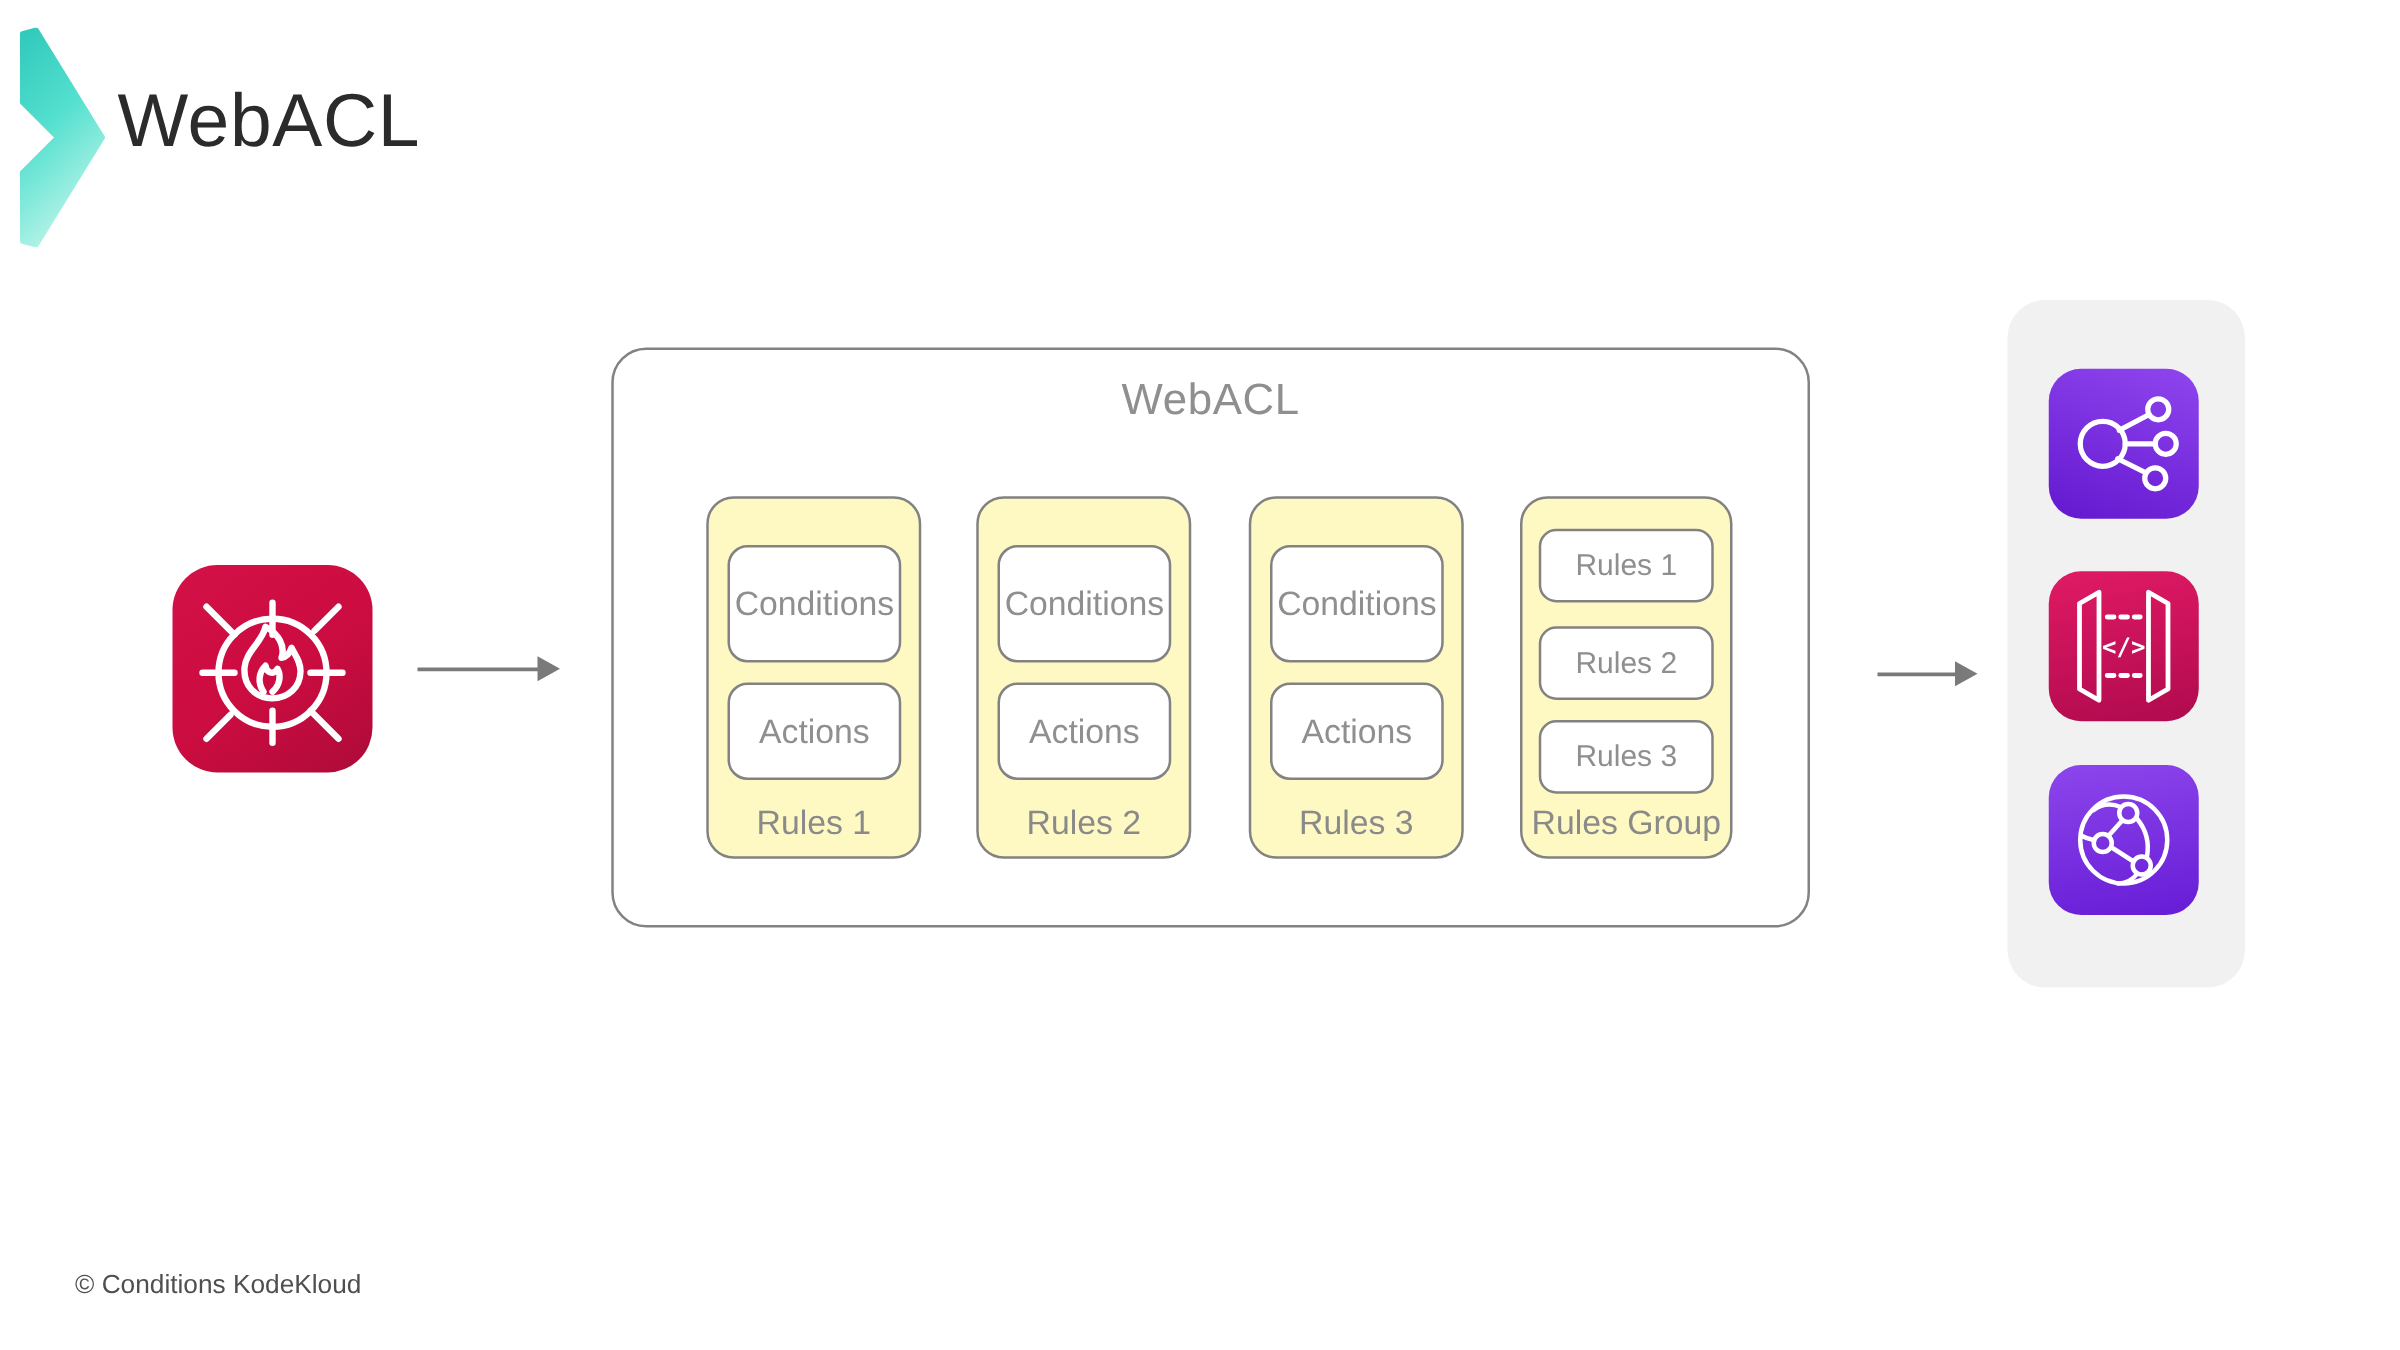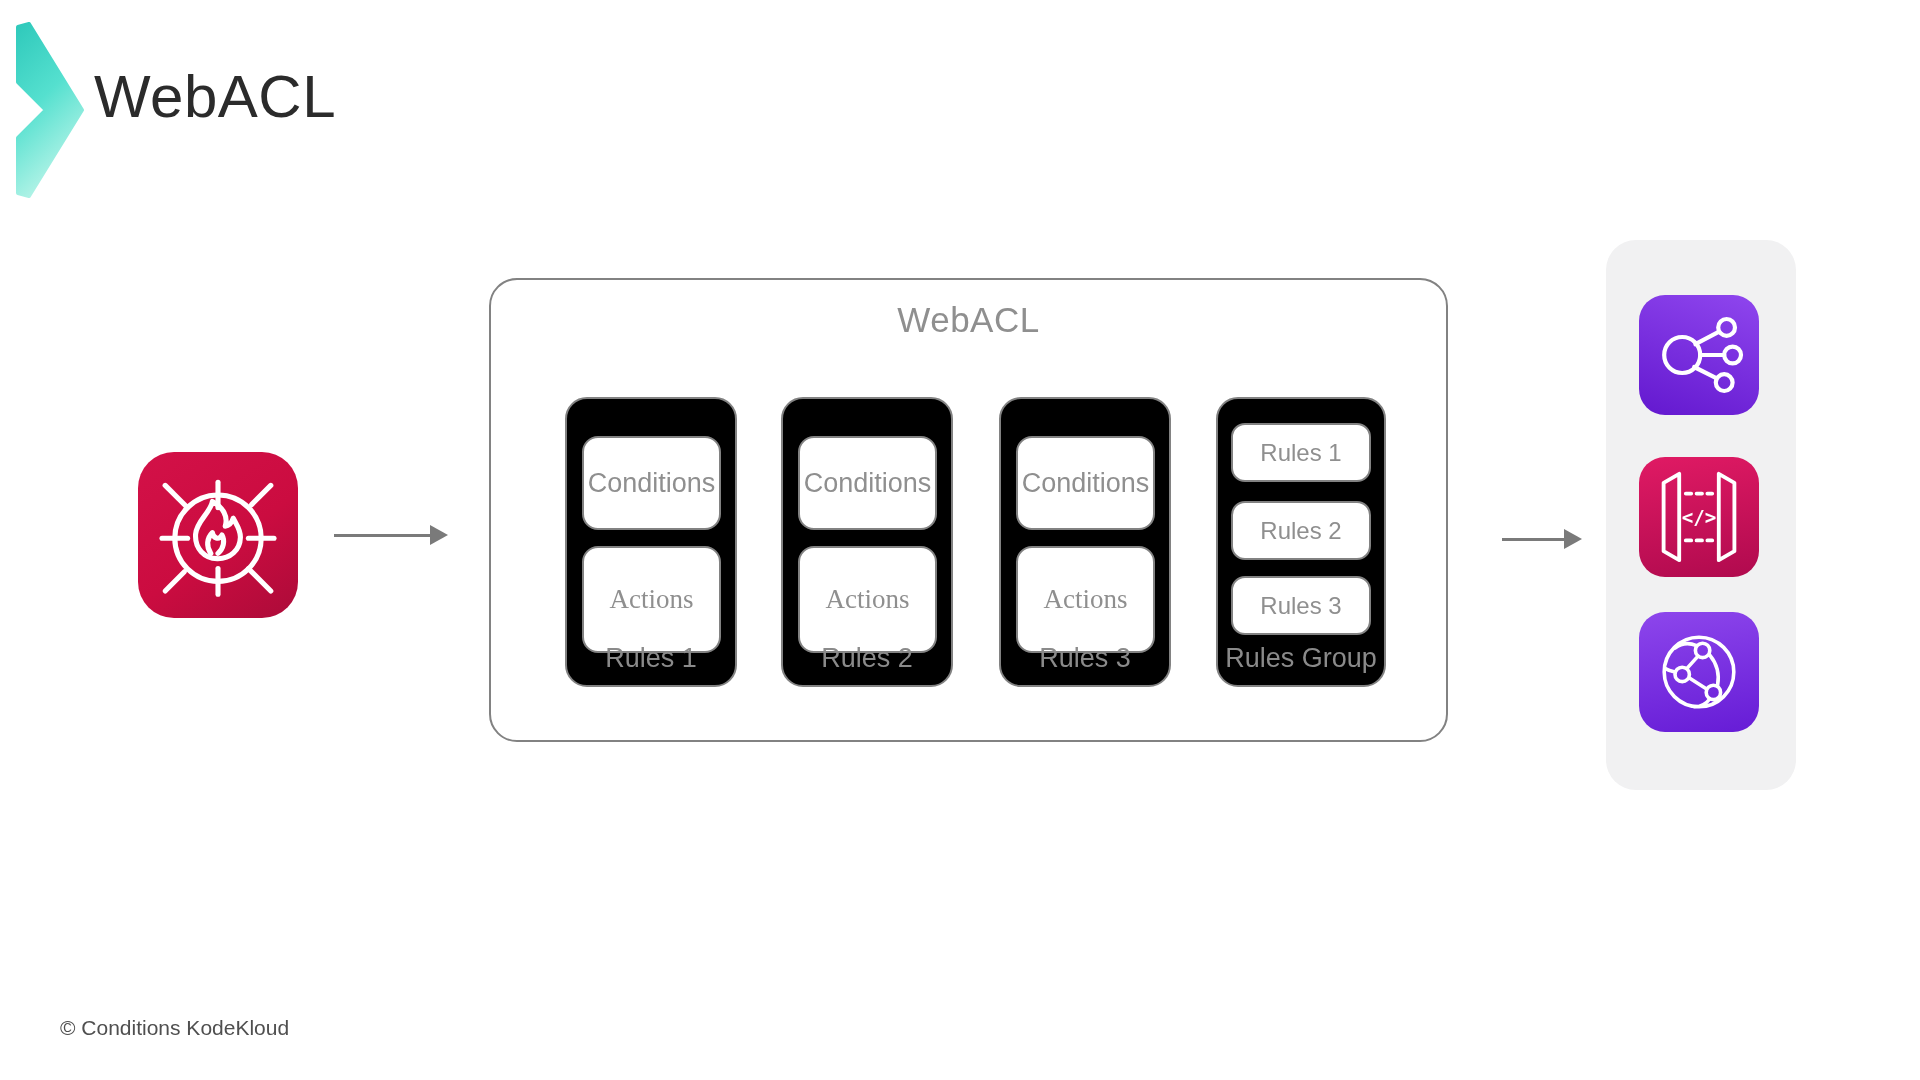--- a/index.html
+++ b/index.html
@@ -56,35 +56,35 @@
     position: absolute; left: 473px; top: 278px; width: 959px; height: 464px;
     border: 2.5px solid #828282; border-radius: 28px; background: #ffffff;
   }
   .webacl-box-title {
     position: absolute; left: 0; right: 0; top: 20px; text-align: center;
     font-size: 35px; color: #8f8f8f; letter-spacing: 0.5px;
   }
 
   .rule-col {
     position: absolute; top: 117px; width: 172px; height: 290px;
-    border: 2.5px solid #828282; border-radius: 22px; background: #000000;
+    border: 2.5px solid #828282; border-radius: 22px; background: #fef9c3;
   }
   .col-1 { left: 74px; }
   .col-2 { left: 290px; }
   .col-3 { left: 508px; }
   .col-4 { left: 725px; width: 170px; }
 
   .inner-box {
     position: absolute; left: 15px; width: 139px;
     border: 2.5px solid #828282; border-radius: 16px; background: #ffffff;
     display: flex; align-items: center; justify-content: center;
     font-size: 27px; color: #8f8f8f;
   }
   .conditions-box { top: 37px; height: 94px; }
-  .actions-box { top: 147px; height: 107px; font-family: Liberation Serif, serif; }
+  .actions-box { top: 147px; height: 78px; }
 
   .group-box {
     position: absolute; left: 13px; width: 140px; height: 59px;
     border: 2.5px solid #828282; border-radius: 14px; background: #ffffff;
     display: flex; align-items: center; justify-content: center;
     font-size: 24px; color: #8f8f8f;
   }
   .group-box-1 { top: 24px; }
   .group-box-2 { top: 102px; }
   .group-box-3 { top: 177px; }

